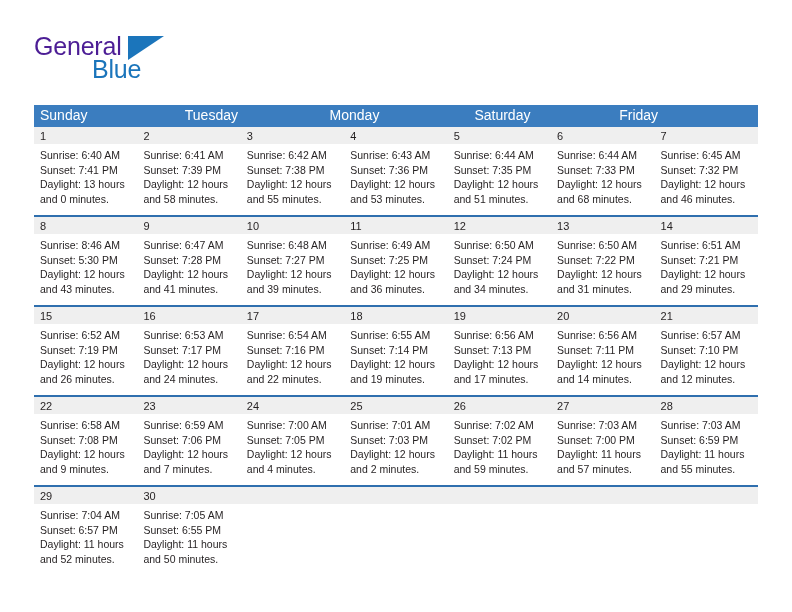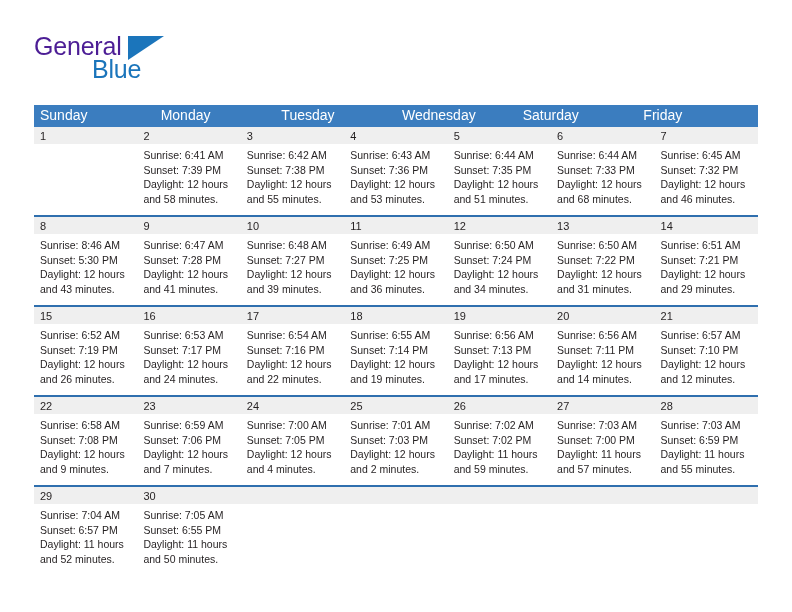--- a/index.html
+++ b/index.html
@@ -163,30 +163,35 @@
       <span class="brand-blue">Blue</span>
     </div>
 
 
   </div>
 
   <div class="calendar">
 
     <div class="weekday-row">
       <div class="weekday">Sunday</div>
+      <div class="weekday">Tuesday</div>
       <div class="weekday">Monday</div>
-      <div class="weekday">Tuesday</div>
-      <div class="weekday">Wednesday</div>
       <div class="weekday">Saturday</div>
       <div class="weekday">Friday</div>
     </div>
 
     <div class="week-row first">
       <div class="day-cell">
         <div class="daynum-band">1</div>
+        <div class="day-body">
+          <div class="day-line">Sunrise: 6:40 AM</div>
+          <div class="day-line">Sunset: 7:41 PM</div>
+          <div class="day-line">Daylight: 13 hours</div>
+          <div class="day-line">and 0 minutes.</div>
+        </div>
       </div>
       <div class="day-cell">
         <div class="daynum-band">2</div>
         <div class="day-body">
           <div class="day-line">Sunrise: 6:41 AM</div>
           <div class="day-line">Sunset: 7:39 PM</div>
           <div class="day-line">Daylight: 12 hours</div>
           <div class="day-line">and 58 minutes.</div>
         </div>
       </div>

